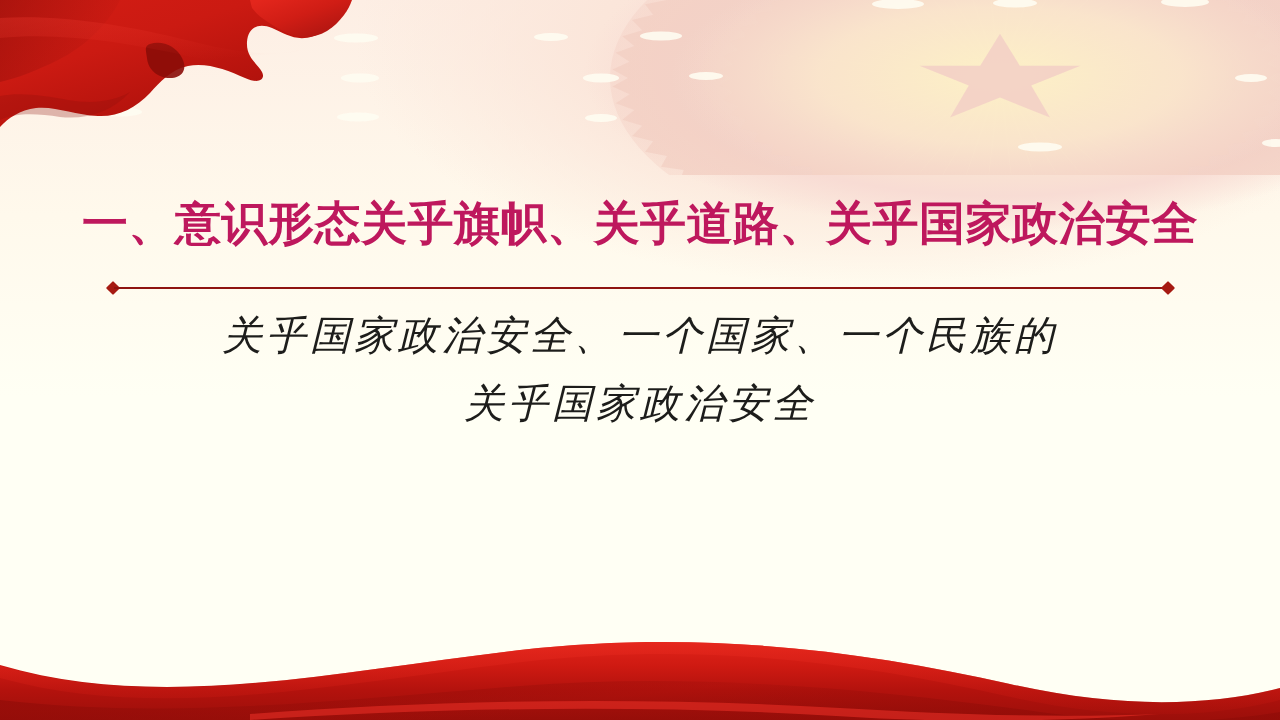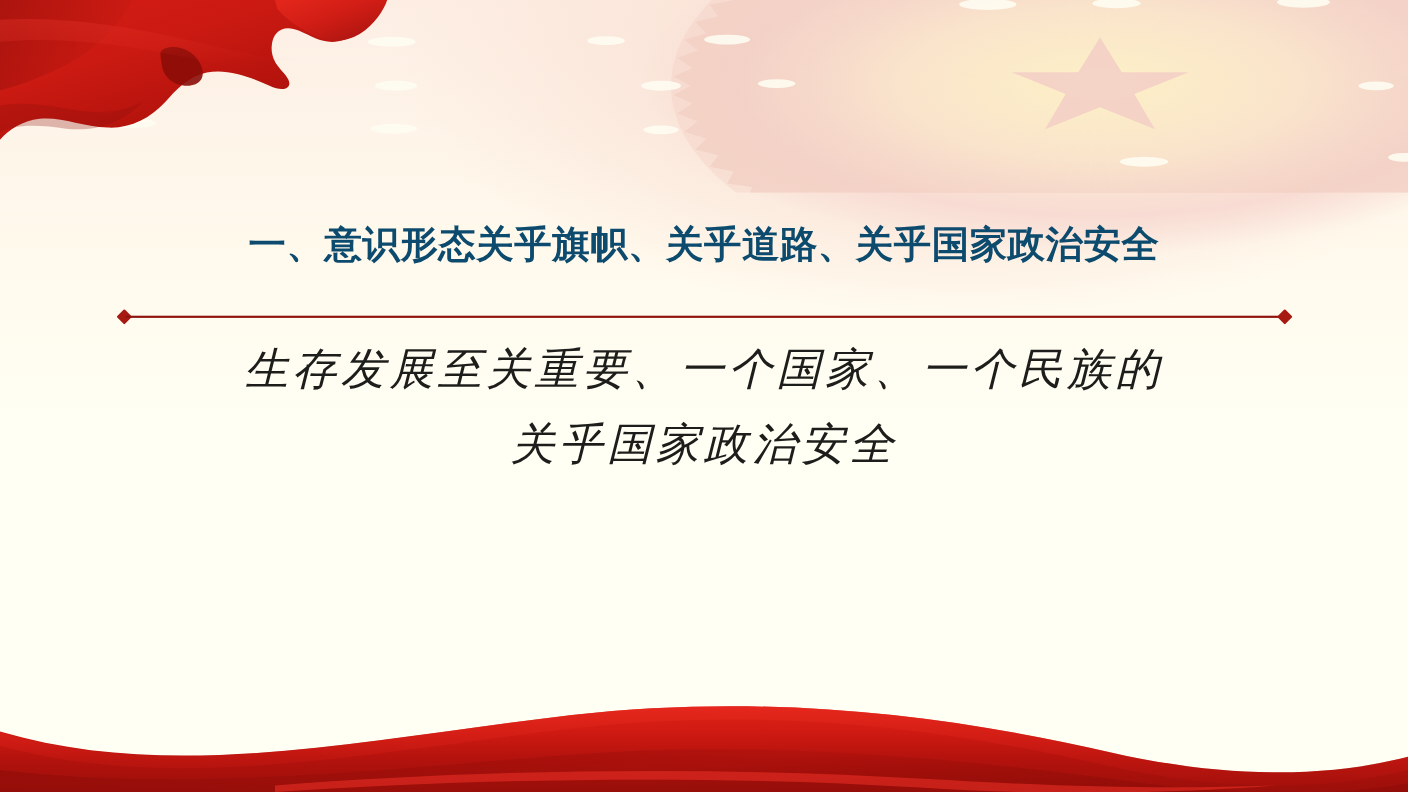--- a/index.html
+++ b/index.html
@@ -37,25 +37,25 @@
   
   #title-block {
     position: absolute;
     left: 0;
     top: 196px;
     width: 1280px;
     text-align: center;
   }
   #main-title {
     margin: 0;
-    font-size: 34px;
+    font-size: 46px;
     line-height: 54px;
     font-weight: 700;
     letter-spacing: 0.5px;
-    color: #0c4a6e;
+    color: #be185d;
     white-space: nowrap;
     font-family: "Liberation Sans", "DejaVu Sans", sans-serif;
   }
 
   
   #divider {
     position: absolute;
     left: 108px;
     top: 282px;
     width: 1065px;
@@ -331,17 +331,17 @@
     <h1 id="main-title">一、意识形态关乎旗帜、关乎道路、关乎国家政治安全</h1>
   </div>
 
   <div id="divider">
     <span class="cap left"></span>
     <span class="rule"></span>
     <span class="cap right"></span>
   </div>
 
   <div id="subtitle-block">
-    <p class="subtitle-line">生存发展至关重要、一个国家、一个民族的</p>
+    <p class="subtitle-line">关乎国家政治安全、一个国家、一个民族的</p>
     <p class="subtitle-line">关乎国家政治安全</p>
   </div>
 
 </div>
 
 </body></html>

